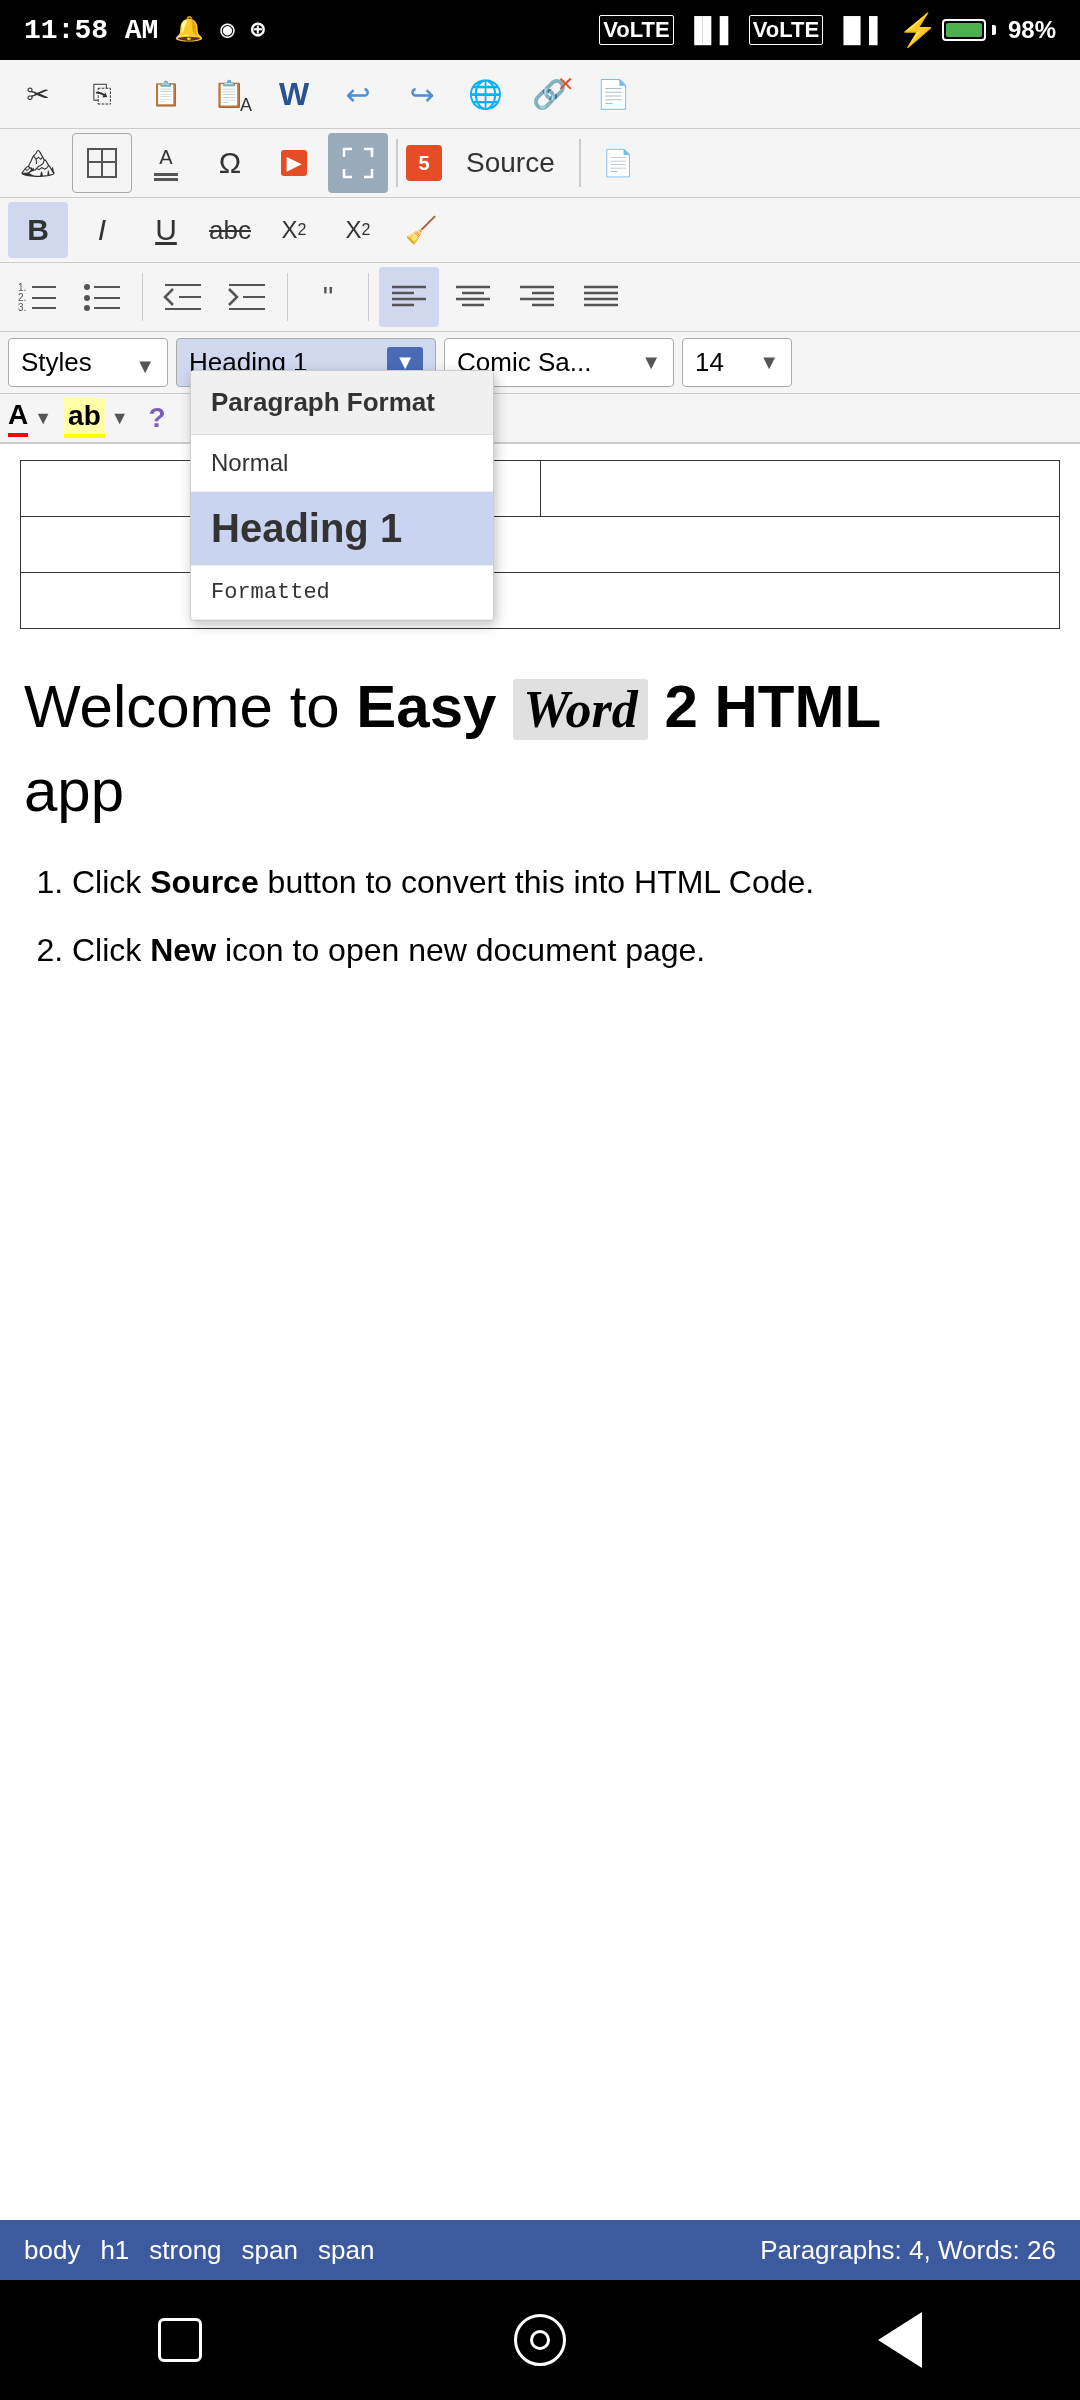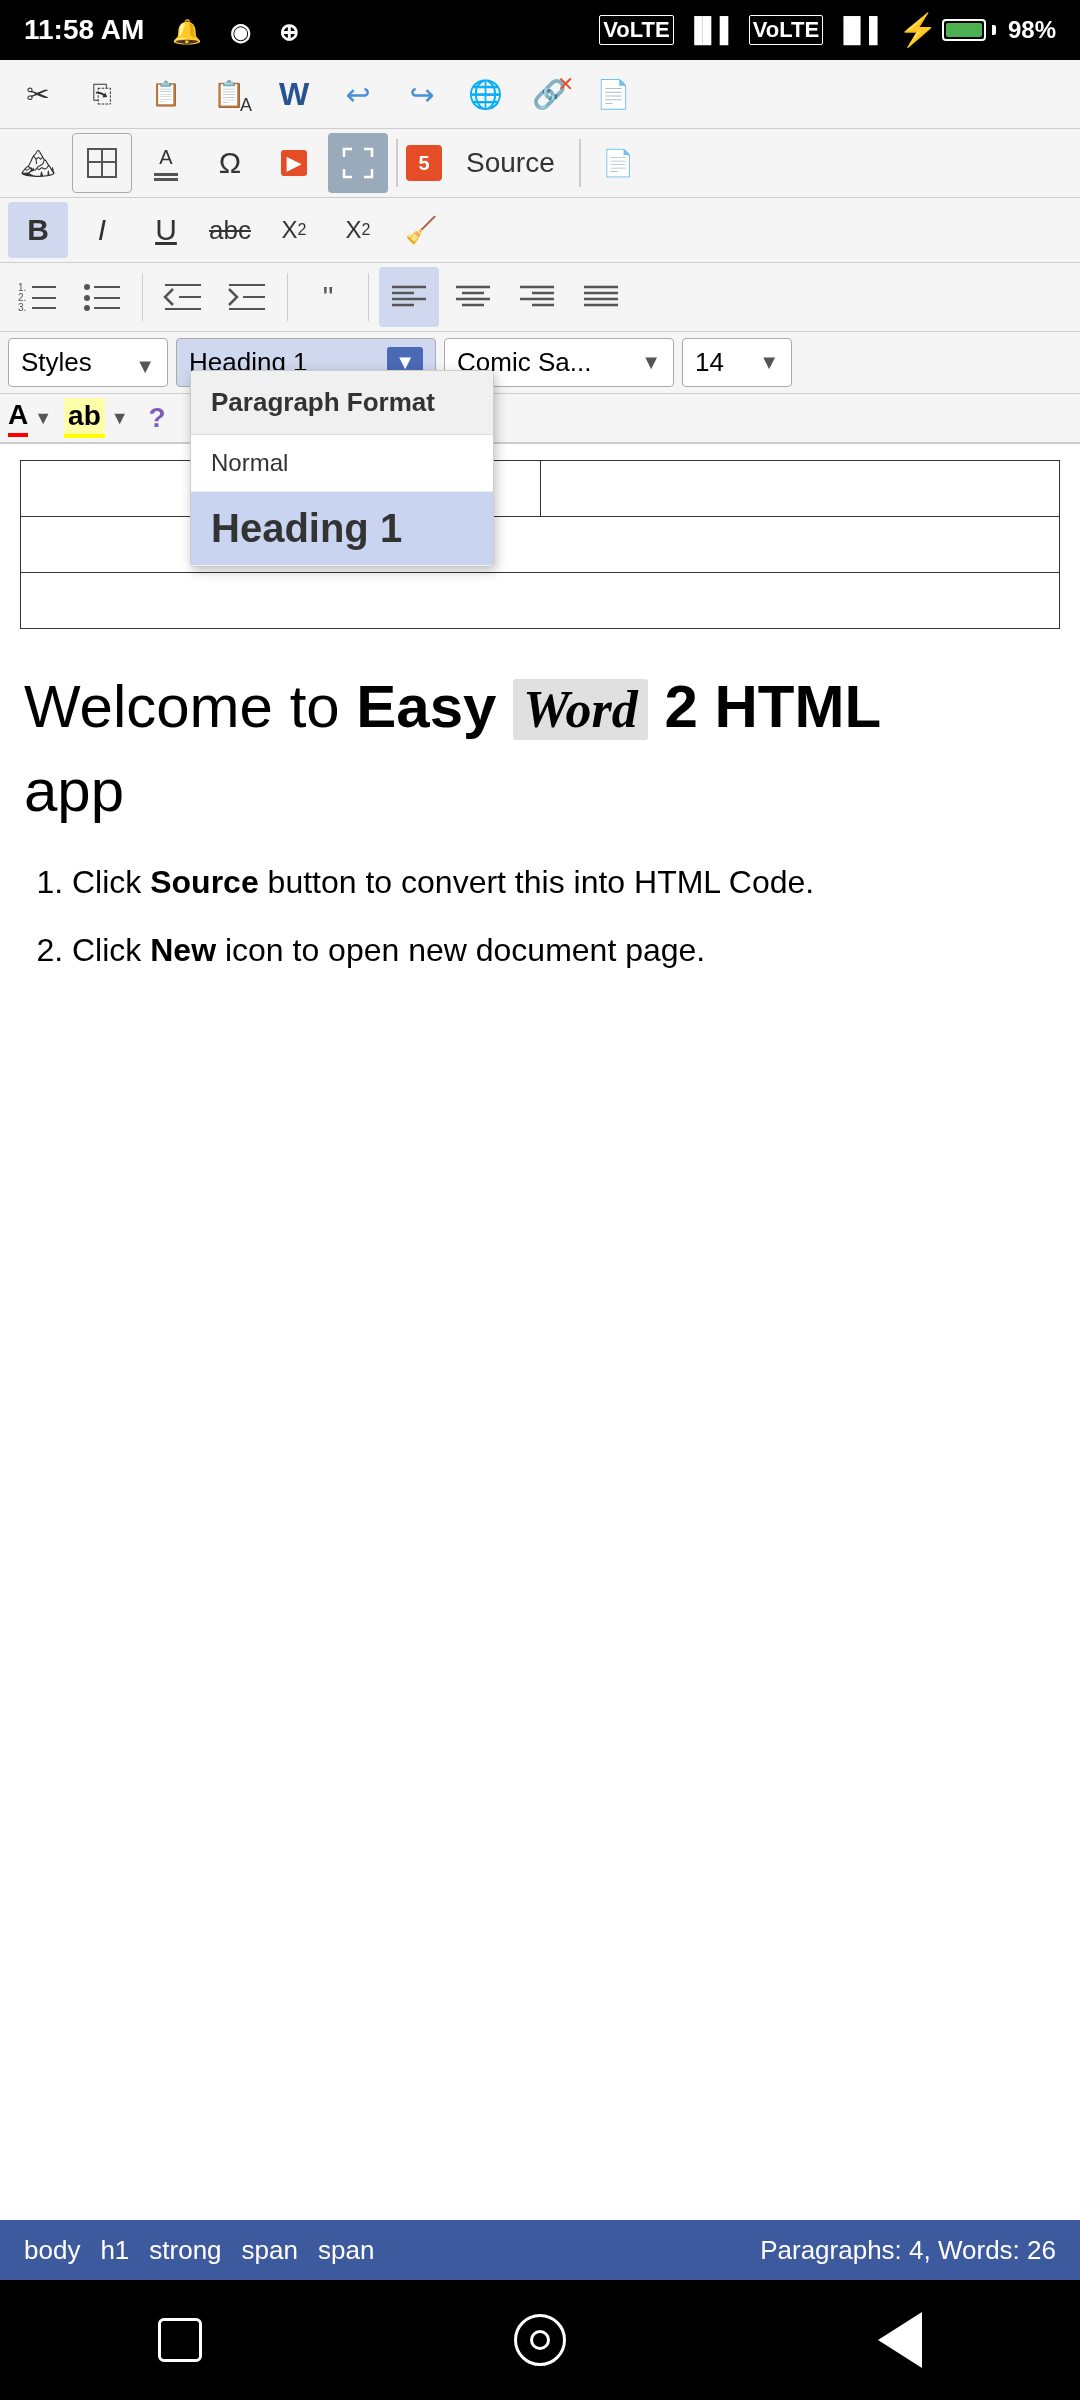--- a/index.html
+++ b/index.html
@@ -12,21 +12,21 @@
       height: 60px;
       background: #000;
       display: flex;
       align-items: center;
       justify-content: space-between;
       padding: 0 24px;
       color: #fff;
       font-size: 28px;
       font-weight: bold;
     }
-    .status-left { display: flex; align-items: flex-end; gap: 28px; }
+    .status-left { display: flex; align-items: flex-start; gap: 16px; font-family: Liberation Mono, monospace; }
     .status-right { display: flex; align-items: center; gap: 12px; font-size: 24px; }
     .battery-icon {
       display: flex; align-items: center; gap: 4px;
     }
     .battery-box {
       width: 44px; height: 22px; border: 2px solid #fff; border-radius: 4px; position: relative; display: inline-flex; align-items: center;
     }
     .battery-fill { height: 14px; width: 38px; background: #4CAF50; margin: 2px; border-radius: 2px; }
     .battery-tip { width: 4px; height: 10px; background: #fff; border-radius: 0 2px 2px 0; margin-left: 2px; }
 
@@ -470,20 +470,21 @@
       <li>Click <strong>Source</strong> button to convert this into HTML Code.</li>
       <li>Click <strong>New</strong> icon to open new document page.</li>
     </ol>
   </div>
 </div>
 
 <div class="dropdown-overlay">
   <div class="dropdown-header">Paragraph Format</div>
   <div class="dropdown-item normal">Normal</div>
   <div class="dropdown-item h1 selected">Heading 1</div>
+  <div class="dropdown-item formatted">Formatted</div>
 </div>
 
 <div class="editor-status-bar">
   <div class="status-tags">
     <span>body</span>
     <span>h1</span>
     <span>strong</span>
     <span>span</span>
     <span>span</span>
   </div>

